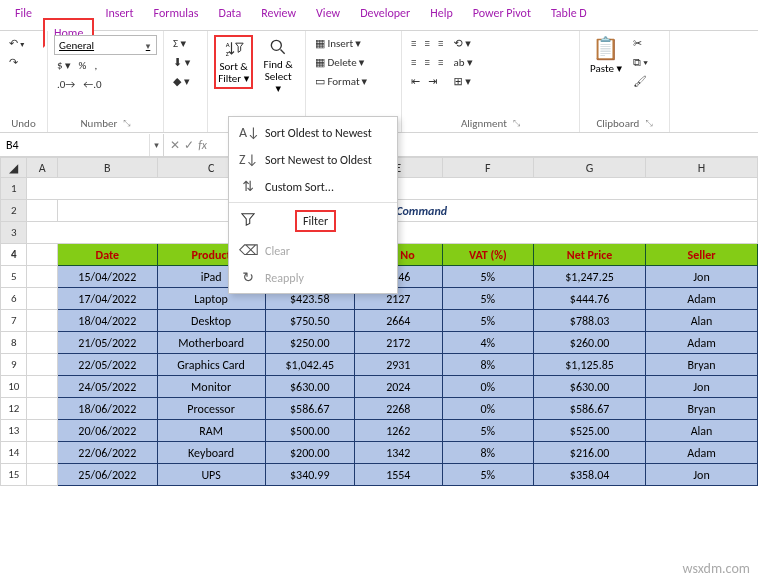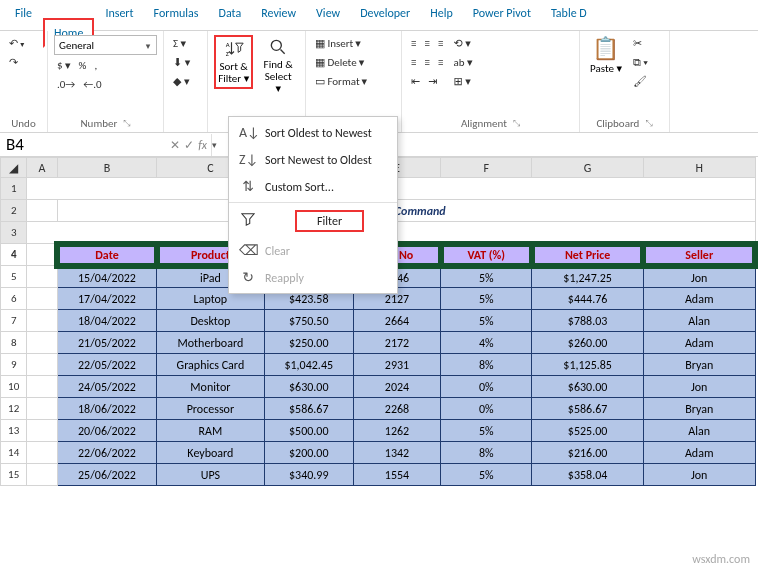--- a/index.html
+++ b/index.html
@@ -1,72 +1,72 @@
 <!DOCTYPE html>
 <html><head>
 <meta charset="utf-8">
 <style>
 * { box-sizing: border-box; margin: 0; padding: 0; font-family: "Segoe UI", Calibri, sans-serif; }
 body { background: #fff; font-size: 12px; width: 758px; height: 586px; overflow: hidden; position: relative; }
 
 
 .tabs { display: flex; border-bottom: 1px solid #d4d4d4; padding: 0 6px; gap: 2px; background: #fff; }
-.tab { padding: 6px 9px; font-size: 12px; color: #0369a1; cursor: pointer; }
+.tab { padding: 6px 9px; font-size: 12px; color: #a21caf; cursor: pointer; }
 .tab.active { border: 2px solid #e33; border-bottom: 2px solid #fff; position: relative; top: 18px; background: #fff; }
 
 
 .ribbon { display: flex; border-bottom: 1px solid #d4d4d4; height: 102px; position: relative; }
 .ribbon-group { display: flex; flex-direction: column; border-right: 1px solid #e4e4e4; padding: 4px 6px 2px; }
 .ribbon-group .body { flex: 1; display: flex; align-items: flex-start; gap: 4px; }
 .ribbon-group .label { font-size: 11px; text-align: center; color: #666; padding-top: 2px; display: flex; justify-content: center; gap: 6px; }
 .ribbon-group .label .arrow-sm { font-size: 9px; color: #888; }
 
 .col { display: flex; flex-direction: column; gap: 2px; }
 .small-btn { padding: 2px 3px; color: #333; font-size: 11px; display: flex; align-items: center; gap: 2px; }
 .big-btn { display: flex; flex-direction: column; align-items: center; gap: 2px; font-size: 11px; padding: 2px 4px; }
 .big-btn .icon { font-size: 22px; }
 .big-btn span { line-height: 1.1; text-align: center; }
 
-.combobox { display: flex; align-items: center; border: 1px solid #b8b8b8; font-size: 11px; height: 20px; background: #fff; }
+.combobox { display: flex; align-items: center; border: 1px solid #b8b8b8; font-size: 11px; height: 20px; background: #fff; text-decoration: underline; }
 .combobox input { border: none; flex: 1; padding: 0 4px; height: 18px; font-size: 11px; outline: none; min-width: 0; }
 .combobox .cb-btn { width: 16px; text-align: center; color: #555; font-size: 9px; }
 
 .hl-red { border: 2px solid #e33; }
 
 
 .dropdown { position: absolute; left: 228px; top: 116px; width: 170px; background: #fff; border: 1px solid #c8c8c8; box-shadow: 3px 3px 6px rgba(0,0,0,0.15); z-index: 100; padding: 2px 0; }
 .dd-item { display: flex; align-items: center; gap: 8px; padding: 5px 10px; font-size: 12px; color: #222; }
 .dd-item.disabled { color: #aaa; }
 .dd-item .icon { width: 18px; text-align: center; font-size: 14px; color: #555; }
 .dd-sep { height: 1px; background: #e0e0e0; margin: 2px 0; }
-.dd-filter { border: 2px solid #e33; margin: 0 6px 0 30px; padding: 2px 20px; }
+.dd-filter { border: 2px solid #e33; margin: 0 6px 0 30px; padding: 2px 6px; }
 
 
 .namebox-row { display: flex; align-items: center; border-bottom: 1px solid #d4d4d4; height: 24px; }
 .namebox { width: 164px; display: flex; border-right: 1px solid #d4d4d4; }
-.namebox input { border: none; flex: 1; padding: 0 6px; height: 22px; font-size: 17px; outline: none; }
+.namebox input { border: none; flex: 1; padding: 0 6px; height: 22px; font-size: 12px; outline: none; }
 .namebox .cb-btn { width: 18px; text-align: center; font-size: 9px; color: #555; border-left: 1px solid #e0e0e0; line-height: 22px; }
 .fx-area { display: flex; align-items: center; gap: 4px; padding: 0 6px; color: #888; }
 
 
 .grid-wrap { position: relative; }
 table.sheet { border-collapse: collapse; table-layout: fixed; width: 758px; }
 .sheet th, .sheet td { border: 1px solid #d4d4d4; font-size: 12px; overflow: hidden; white-space: nowrap; }
 .sheet th { background: #e6e6e6; font-weight: normal; color: #333; text-align: center; height: 20px; }
 .sheet th.rowhdr { background: #e6e6e6; width: 26px; }
 .sheet td { height: 22px; padding: 0 4px; }
 .sheet td.rowhdr { background: #e6e6e6; text-align: center; font-size: 11px; color: #333; width: 26px; }
 
 .title-cell { font-weight: bold; font-style: italic; color: #1f3a6e; font-size: 16px; text-align: center; background: #fff; }
 
-.data-hdr td { background: #c4b5fd; color: #b80000; font-weight: bold; text-align: center; border: 6px solid #14532d; }
+.data-hdr td { background: #84cc16; color: #b80000; font-weight: bold; text-align: center; border: 1px solid #14532d; }
 .data-row td { background: #b4c6e7; text-align: center; border: 1px solid #1f3a6e; }
 .outside { background: #fff !important; border: 1px solid #d4d4d4 !important; }
 
-.watermark { position: absolute; bottom: 20px; right: 8px; color: #aaa; font-size: 12px; }
+.watermark { position: absolute; bottom: 9px; right: 8px; color: #aaa; font-size: 14px; }
 
 svg.ico { width: 20px; height: 20px; }
 svg.ico-sm { width: 14px; height: 14px; }
 </style>
 </head>
 <body>
 
 <div class="tabs">
   <div class="tab">File</div>
   <div class="tab active">Home</div>

